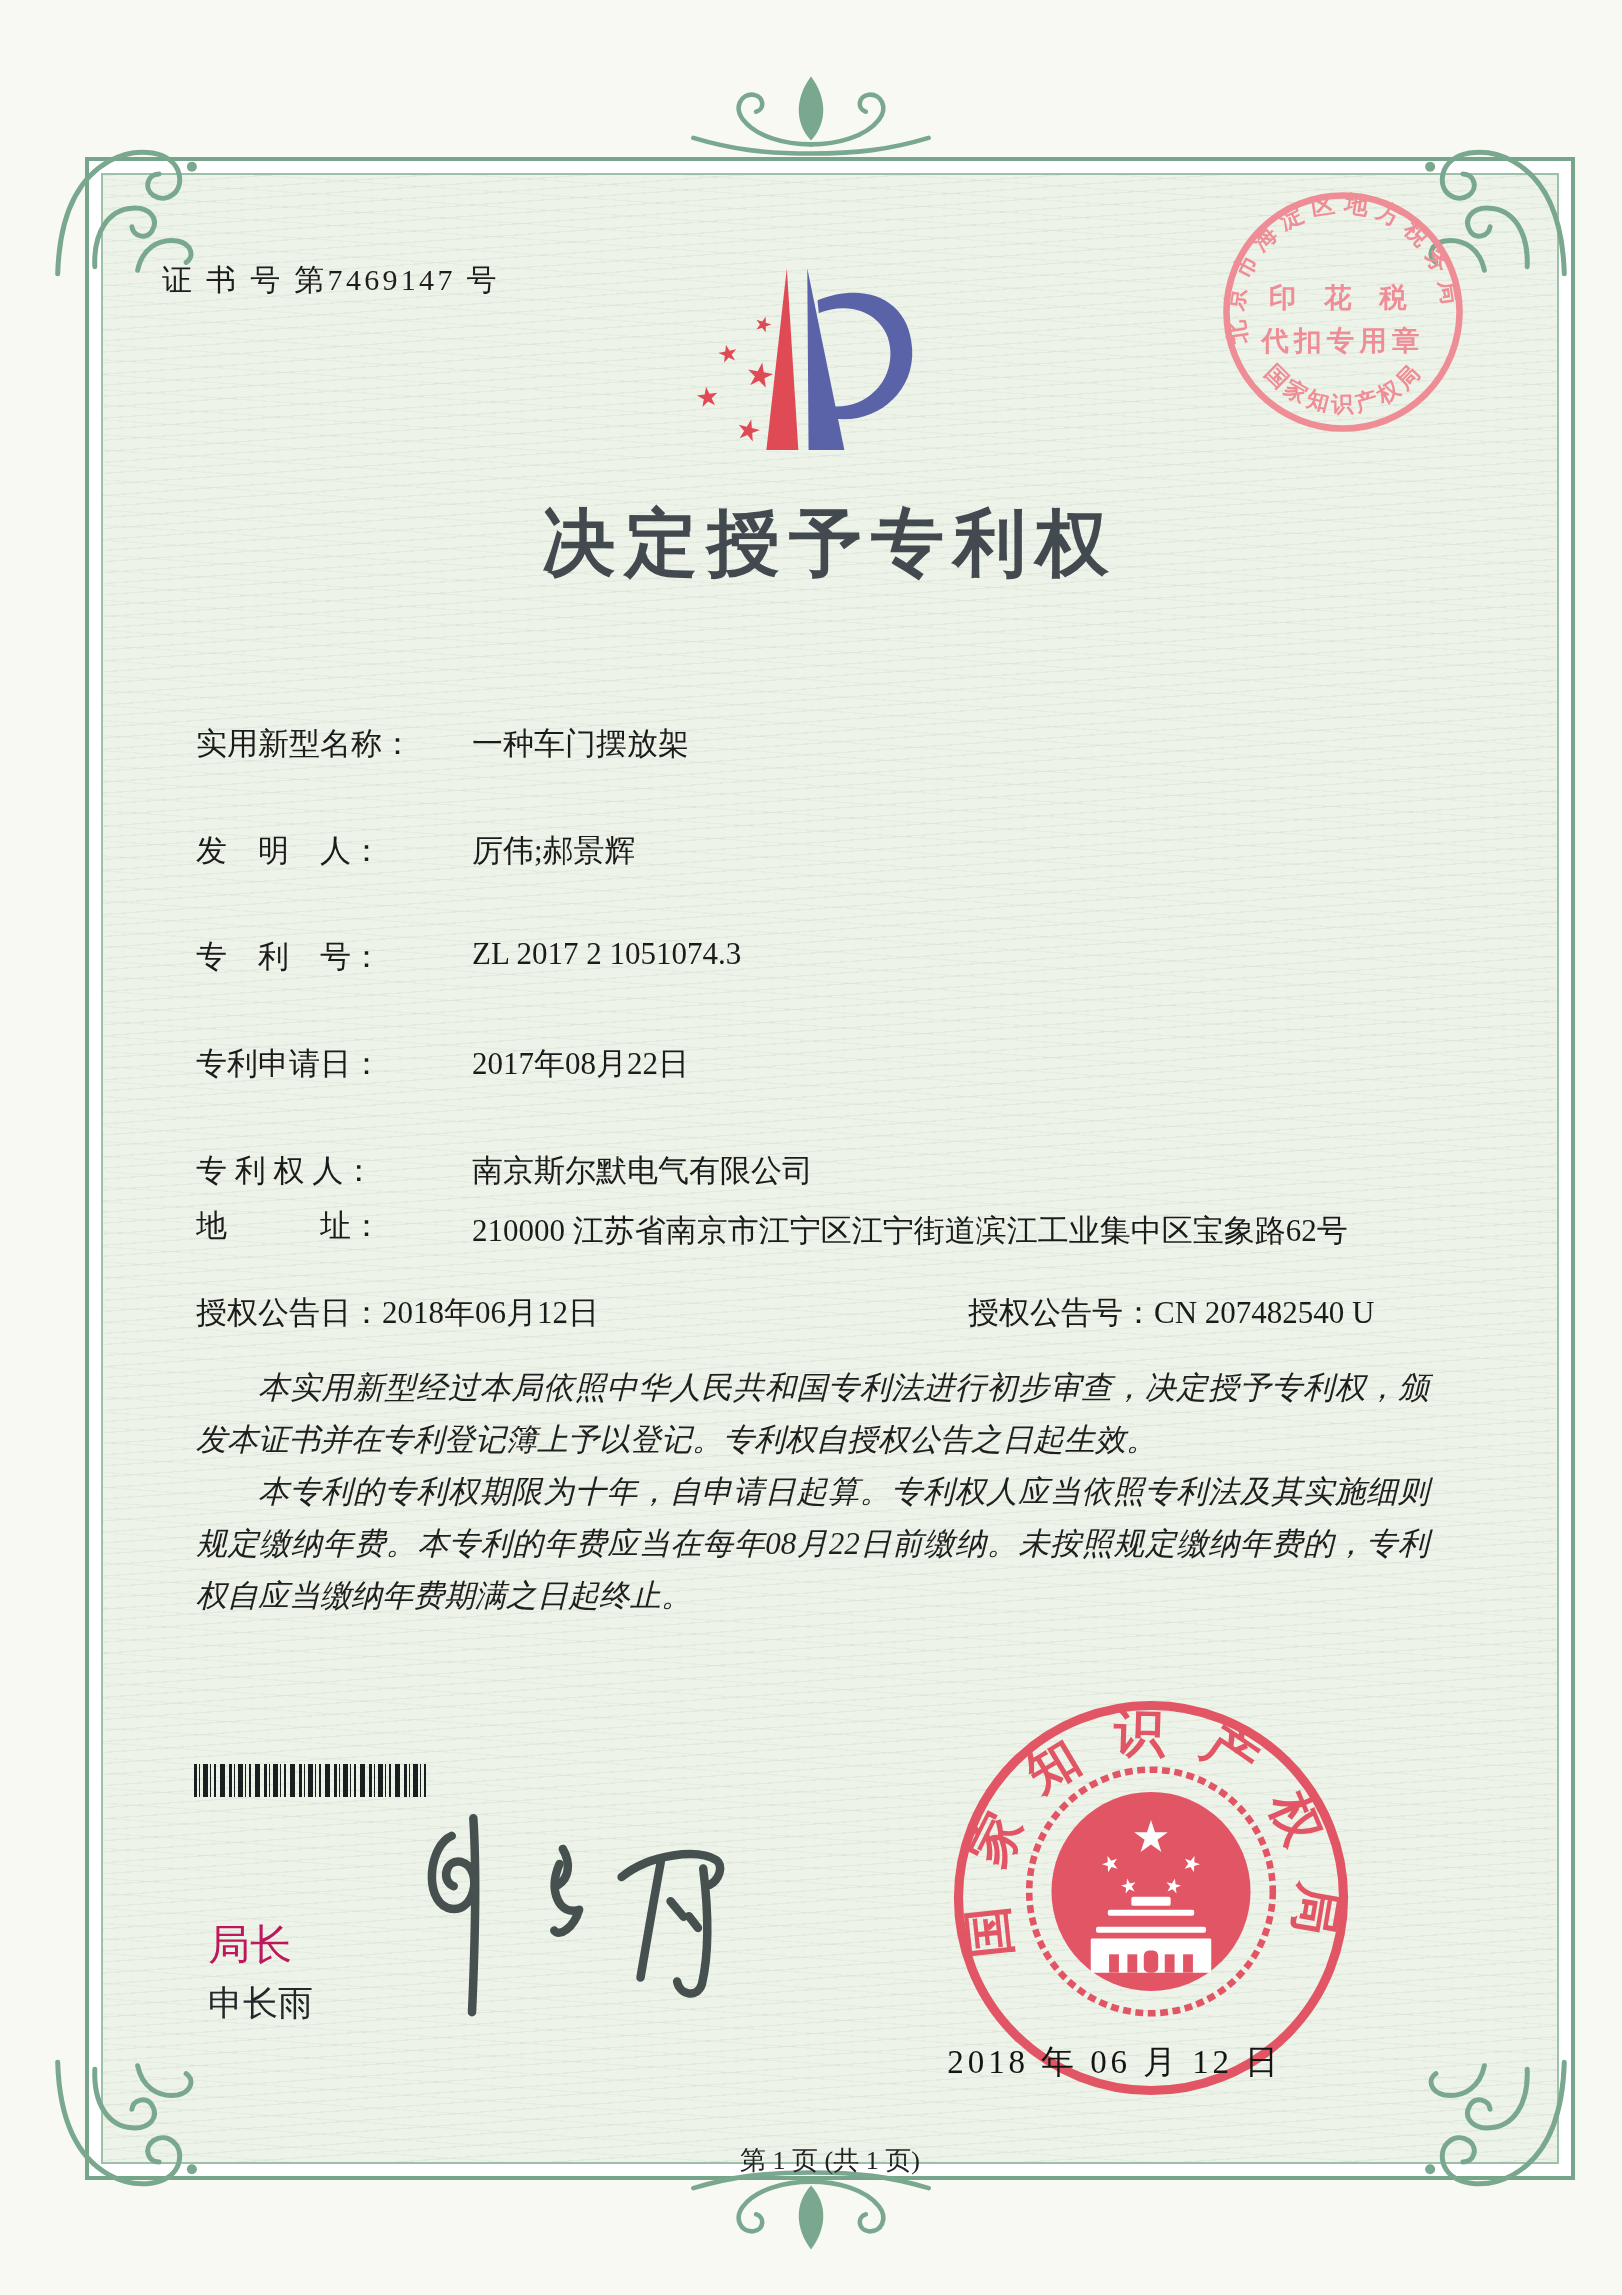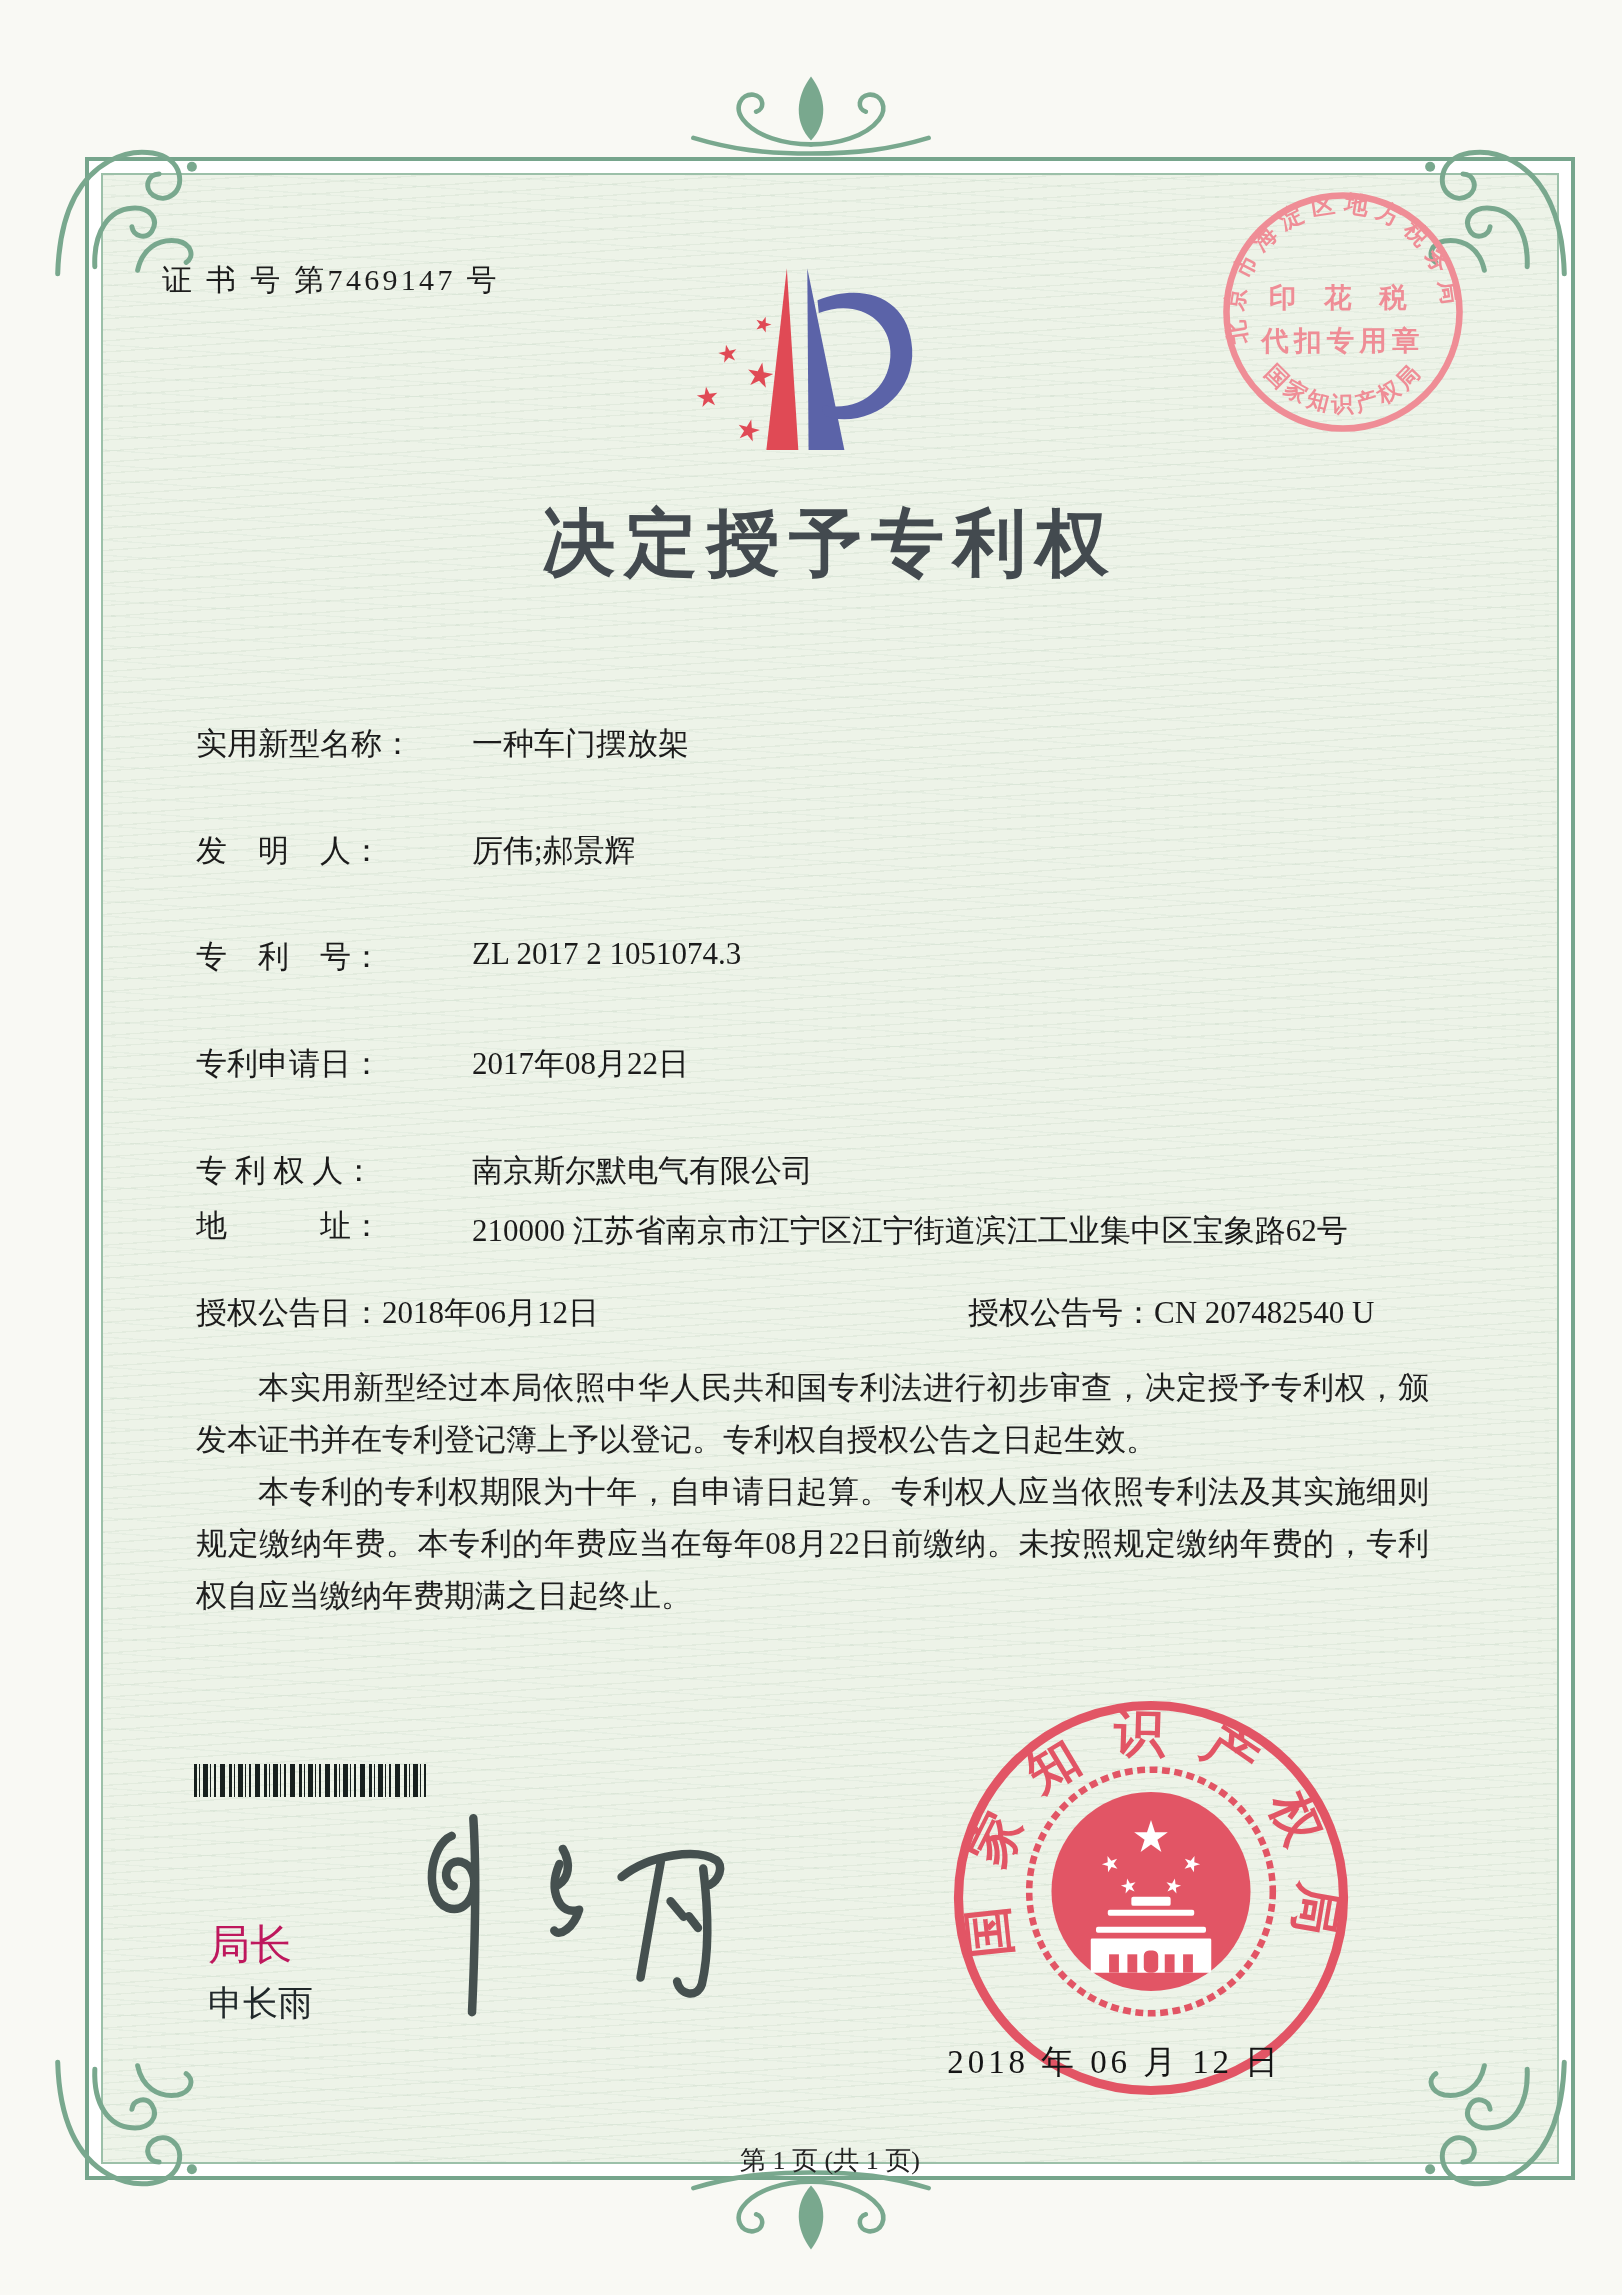--- a/index.html
+++ b/index.html
@@ -30,21 +30,21 @@
   .title{left:85px;top:495px;width:1490px;text-align:center;font-size:73px;font-weight:bold;
          letter-spacing:9.2px;color:#434a4f;}
   .field-row{left:196px;width:1296px;font-size:31px;color:#1b1b1b;display:flex;}
   .flabel{display:inline-block;width:230px;flex:0 0 230px;}
   .fvalue{display:inline-block;margin-left:46px;}
   .fvalue.addr{max-width:877px;line-height:51px;}
   .grant-row{left:196px;top:1292px;width:1309px;font-size:31px;color:#1b1b1b;}
   .grant-no-pair{position:absolute;left:772px;top:0;}
   .paras{left:196px;top:1362px;width:1233px;font-size:31px;line-height:52px;
          text-align:justify;color:#1f1f1f;}
-  .paras p{margin:0;text-indent:2em;}
+  .paras p{margin:0;text-indent:2em;font-style:italic;}
   .barcode{left:194px;top:1764px;width:236px;height:33px;
     background:repeating-linear-gradient(90deg,
       #17201e 0 2.6px,transparent 2.6px 4.6px,#17201e 4.6px 5.9px,transparent 5.9px 9.2px,
       #17201e 9.2px 13.7px,transparent 13.7px 15.7px,#17201e 15.7px 17px,transparent 17px 20px,
       #17201e 20px 22px,transparent 22px 26px,#17201e 26px 31px,transparent 31px 35px);
   }
   .director-label{left:208px;top:1917px;font-size:42px;color:#be185d;}
   .director-name{left:208px;top:1980px;font-size:35px;color:#20282a;}
   .seal-date{left:889px;top:2040px;width:393px;text-align:right;font-size:33px;
              letter-spacing:3.9px;color:#151515;z-index:5;}

